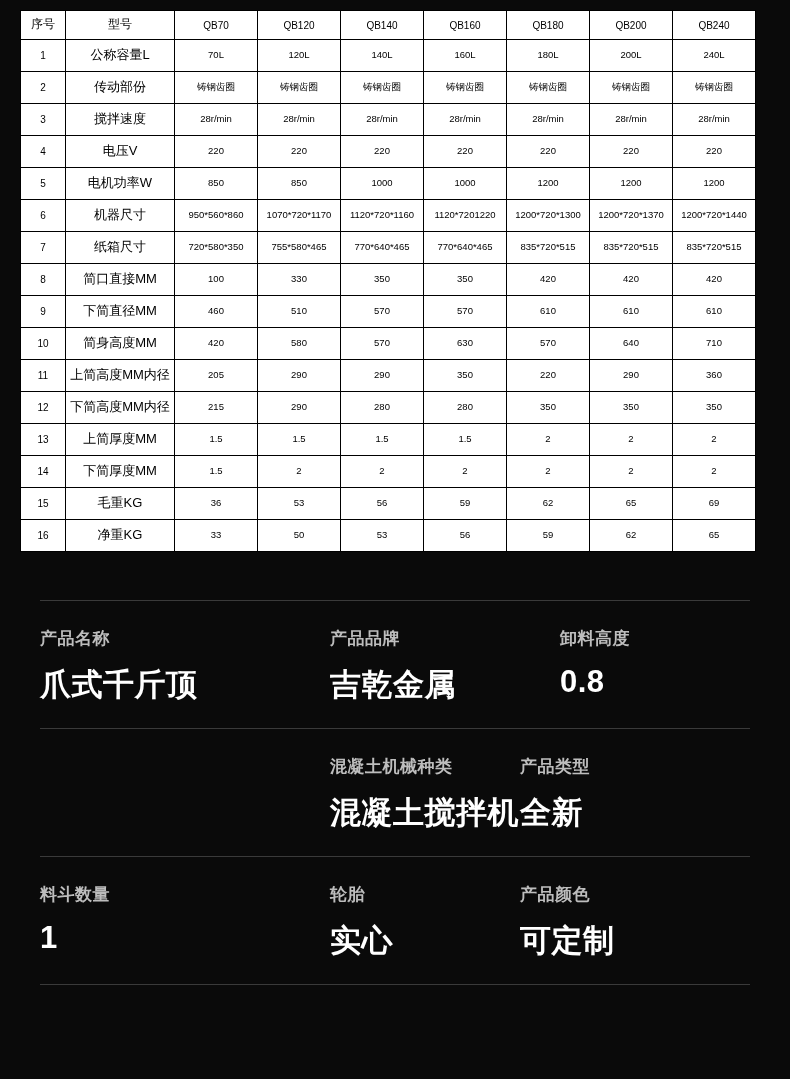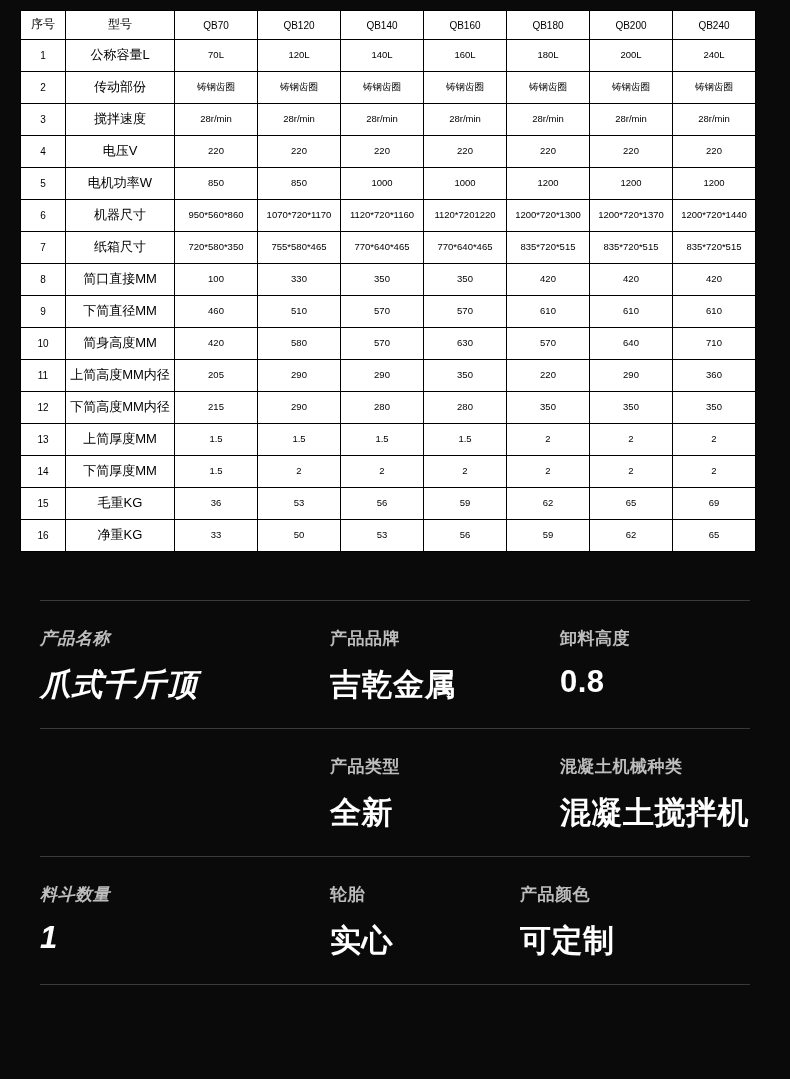--- a/index.html
+++ b/index.html
@@ -78,21 +78,21 @@
     display: flex;
     border-top: 1px solid #3a3a3a;
     padding: 26px 0 22px 0;
   }
   .attr-row.first {
     border-top: 1px solid #3a3a3a;
   }
   .attr-cell {
     flex: 0 0 auto;
   }
-  .attr-cell.c1 { width: 290px; font-style: italic; }
+  .attr-cell.c1 { width: 290px; }
   .attr-cell.c2 { width: 230px; }
   .attr-cell.c3 { width: 190px; }
   .attr-label {
     font-size: 17px;
     color: #bdbdbd;
     letter-spacing: 0.5px;
     margin-bottom: 14px;
     font-weight: bold;
   }
   .attr-value {
@@ -335,27 +335,27 @@
       </div>
       <div class="attr-cell c3">
         <div class="attr-label">卸料高度</div>
         <div class="attr-value">0.8</div>
       </div>
     </div>
 
     <div class="attr-row">
       <div class="attr-cell c1">
       </div>
+      <div class="attr-cell c3">
+        <div class="attr-label">混凝土机械种类</div>
+        <div class="attr-value">混凝土搅拌机</div>
+      </div>
       <div class="attr-cell c2">
         <div class="attr-label">产品类型</div>
         <div class="attr-value">全新</div>
-      </div>
-      <div class="attr-cell c3">
-        <div class="attr-label">混凝土机械种类</div>
-        <div class="attr-value">混凝土搅拌机</div>
       </div>
     </div>
 
     <div class="attr-row">
       <div class="attr-cell c1">
         <div class="attr-label">料斗数量</div>
         <div class="attr-value">1</div>
       </div>
       <div class="attr-cell c3">
         <div class="attr-label">轮胎</div>

